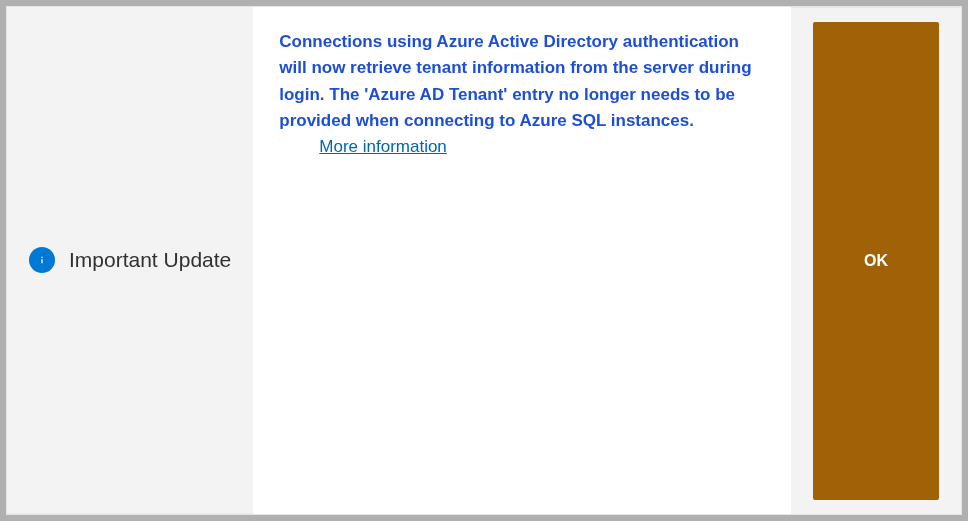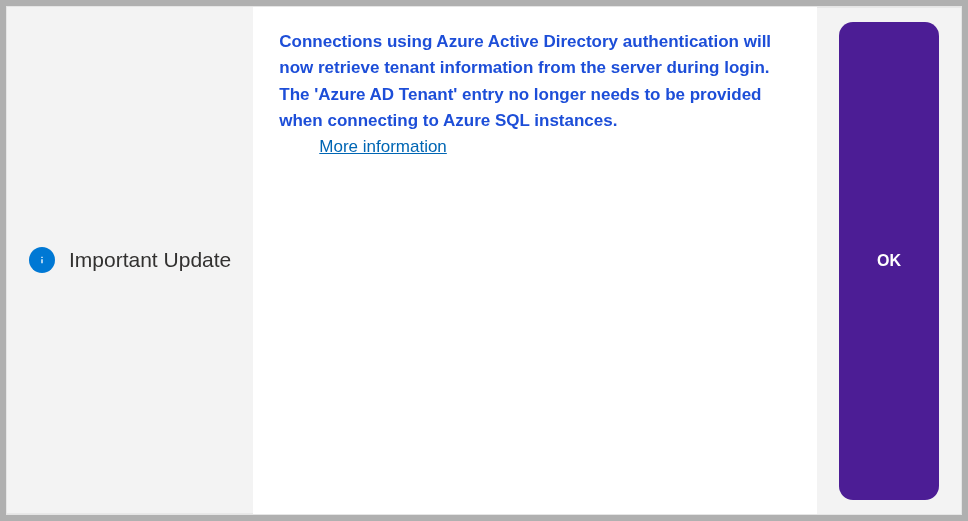--- a/index.html
+++ b/index.html
@@ -71,30 +71,30 @@
       margin-left: 40px;
     }
     .footer {
       background: #f3f3f3;
       padding: 14px 22px;
       display: flex;
       justify-content: flex-end;
       border-top: 1px solid #e8e8e8;
     }
     .ok-button {
-      background: #4c1d95;
+      background: #a16207;
       color: #ffffff;
       border: none;
       padding: 6px 0;
-      width: 100px;
+      width: 126px;
       font-size: 16px;
       font-weight: 600;
       font-family: inherit;
       cursor: pointer;
-      border-radius: 14px;
+      border-radius: 2px;
     }
   </style>
 </head>
 <body>
 
 <div class="dialog">
   <div class="header">
     <span class="info-icon">
       <svg viewBox="0 0 24 24">
           <path d="M11 7h2v2h-2V7zm0 4h2v6h-2v-6z"></path>

